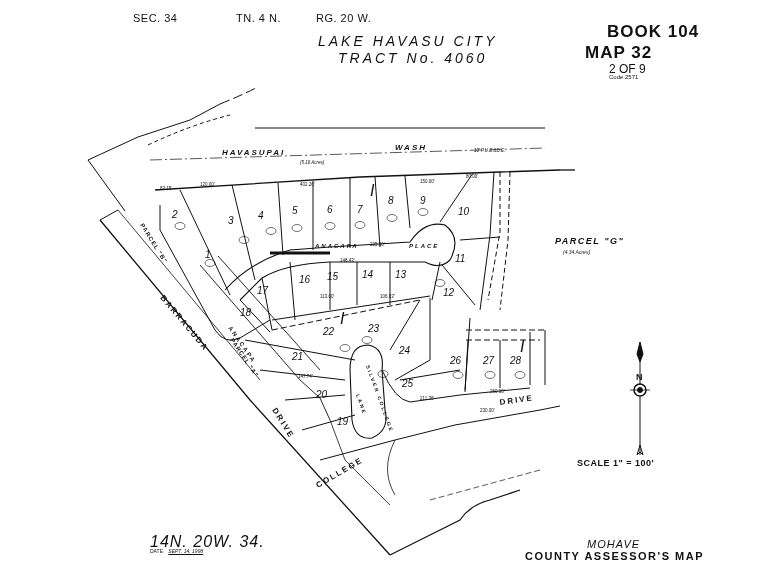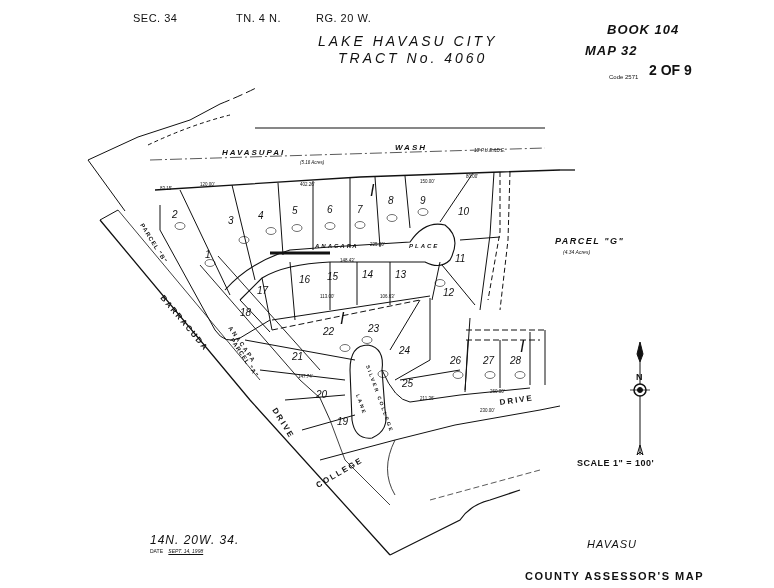--- a/index.html
+++ b/index.html
@@ -1,21 +1,21 @@
 <!DOCTYPE html>
 <html><head>
 <meta charset="utf-8">
 <style>
   html, body { margin: 0; padding: 0; background: #ffffff; }
   body { width: 774px; height: 588px; position: relative; overflow: hidden; font-family: "Liberation Sans", sans-serif; color: #111; }
   .abs { position: absolute; white-space: nowrap; }
   .hdr { font-size: 11px; font-weight: normal; letter-spacing: 0.5px; }
   .title { font-size: 14px; font-style: italic; letter-spacing: 3px; }
-  .book { font-size: 13px; font-style: italic; font-weight: bold; letter-spacing: 1px; }
-  .small { font-size: 14px; font-weight: bold; margin-left: 40px; }
+  .book { font-size: 17px; font-weight: bold; letter-spacing: 1px; }
+  .small { font-size: 12px; font-weight: normal; }
   .tiny { font-size: 6px; }
   svg { position: absolute; left: 0; top: 0; }
   svg text { font-family: "Liberation Sans", sans-serif; fill: #111; }
   .lot { font-size: 10px; font-style: italic; }
   .dim { font-size: 4.5px; }
   .street { font-size: 8px; font-weight: bold; letter-spacing: 2px; }
 </style>
 </head>
 <body>
 
@@ -210,19 +210,19 @@
     <line x1="630" y1="390" x2="650" y2="390" stroke-width="0.8"></line>
     <text x="636" y="380" font-size="9" font-weight="bold" stroke="none">N</text>
   </g>
 </svg>
 
 <div class="abs" style="left:577px;top:458px;font-size:9px;font-weight:bold;letter-spacing:0.5px;">SCALE 1" = 100'</div>
 
 <div class="abs" style="left:555px;top:236px;font-size:9px;font-style:italic;font-weight:bold;letter-spacing:1.5px;">PARCEL "G"</div>
 <div class="abs" style="left:563px;top:249px;font-size:5px;font-style:italic;">(4.34 Acres)</div>
 
-<div class="abs" style="left:150px;top:533px;font-size:12px;font-style:italic;letter-spacing:1px;text-align:center;">14N. 20W. 34.</div>
+<div class="abs" style="left:150px;top:533px;font-size:16px;font-style:italic;letter-spacing:1px;text-align:center;">14N. 20W. 34.</div>
 <div class="abs" style="left:150px;top:548px;font-size:5px;">
   <span>DATE</span>
   <span style="text-decoration:underline;font-style:italic;margin-left:4px;">SEPT. 14, 1998</span>
 </div>
-<div class="abs" style="left:587px;top:538px;font-size:11px;font-style:italic;letter-spacing:1px;">HAVASU</div>
-<div class="abs" style="left:525px;top:570px;font-size:11px;font-weight:bold;letter-spacing:1.5px;text-align:center;">COUNTY ASSESSOR'S MAP</div>
+<div class="abs" style="left:587px;top:538px;font-size:11px;font-style:italic;letter-spacing:1px;">MOHAVE</div>
+<div class="abs" style="left:525px;top:550px;font-size:11px;font-weight:bold;letter-spacing:1.5px;text-align:center;">COUNTY ASSESSOR'S MAP</div>
 
 </body></html>

